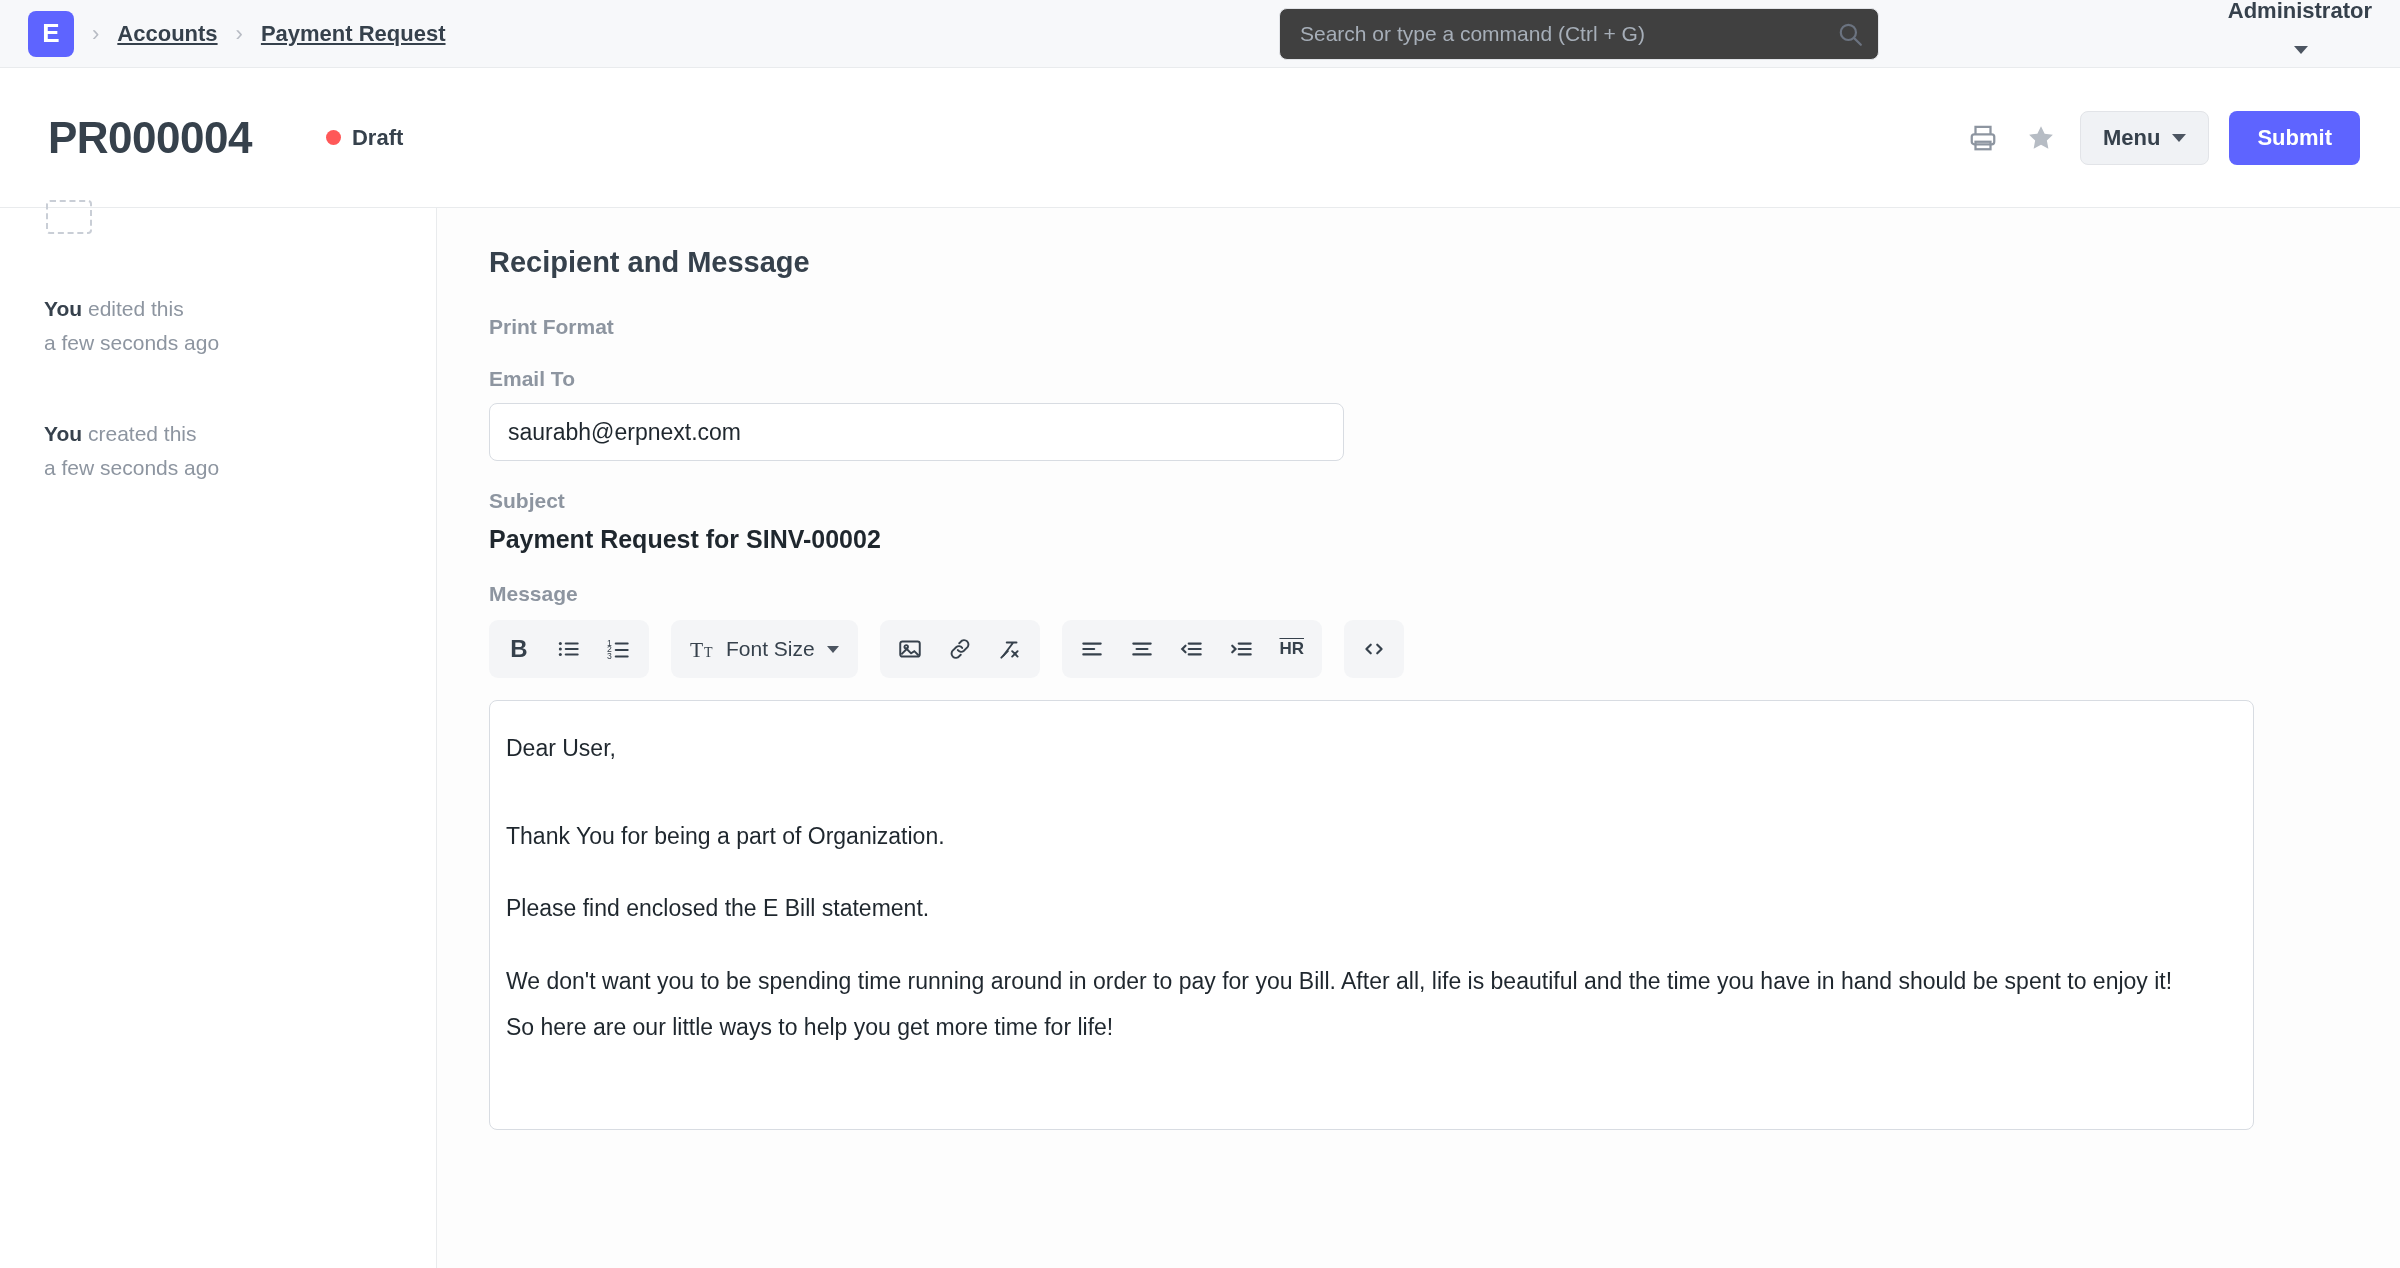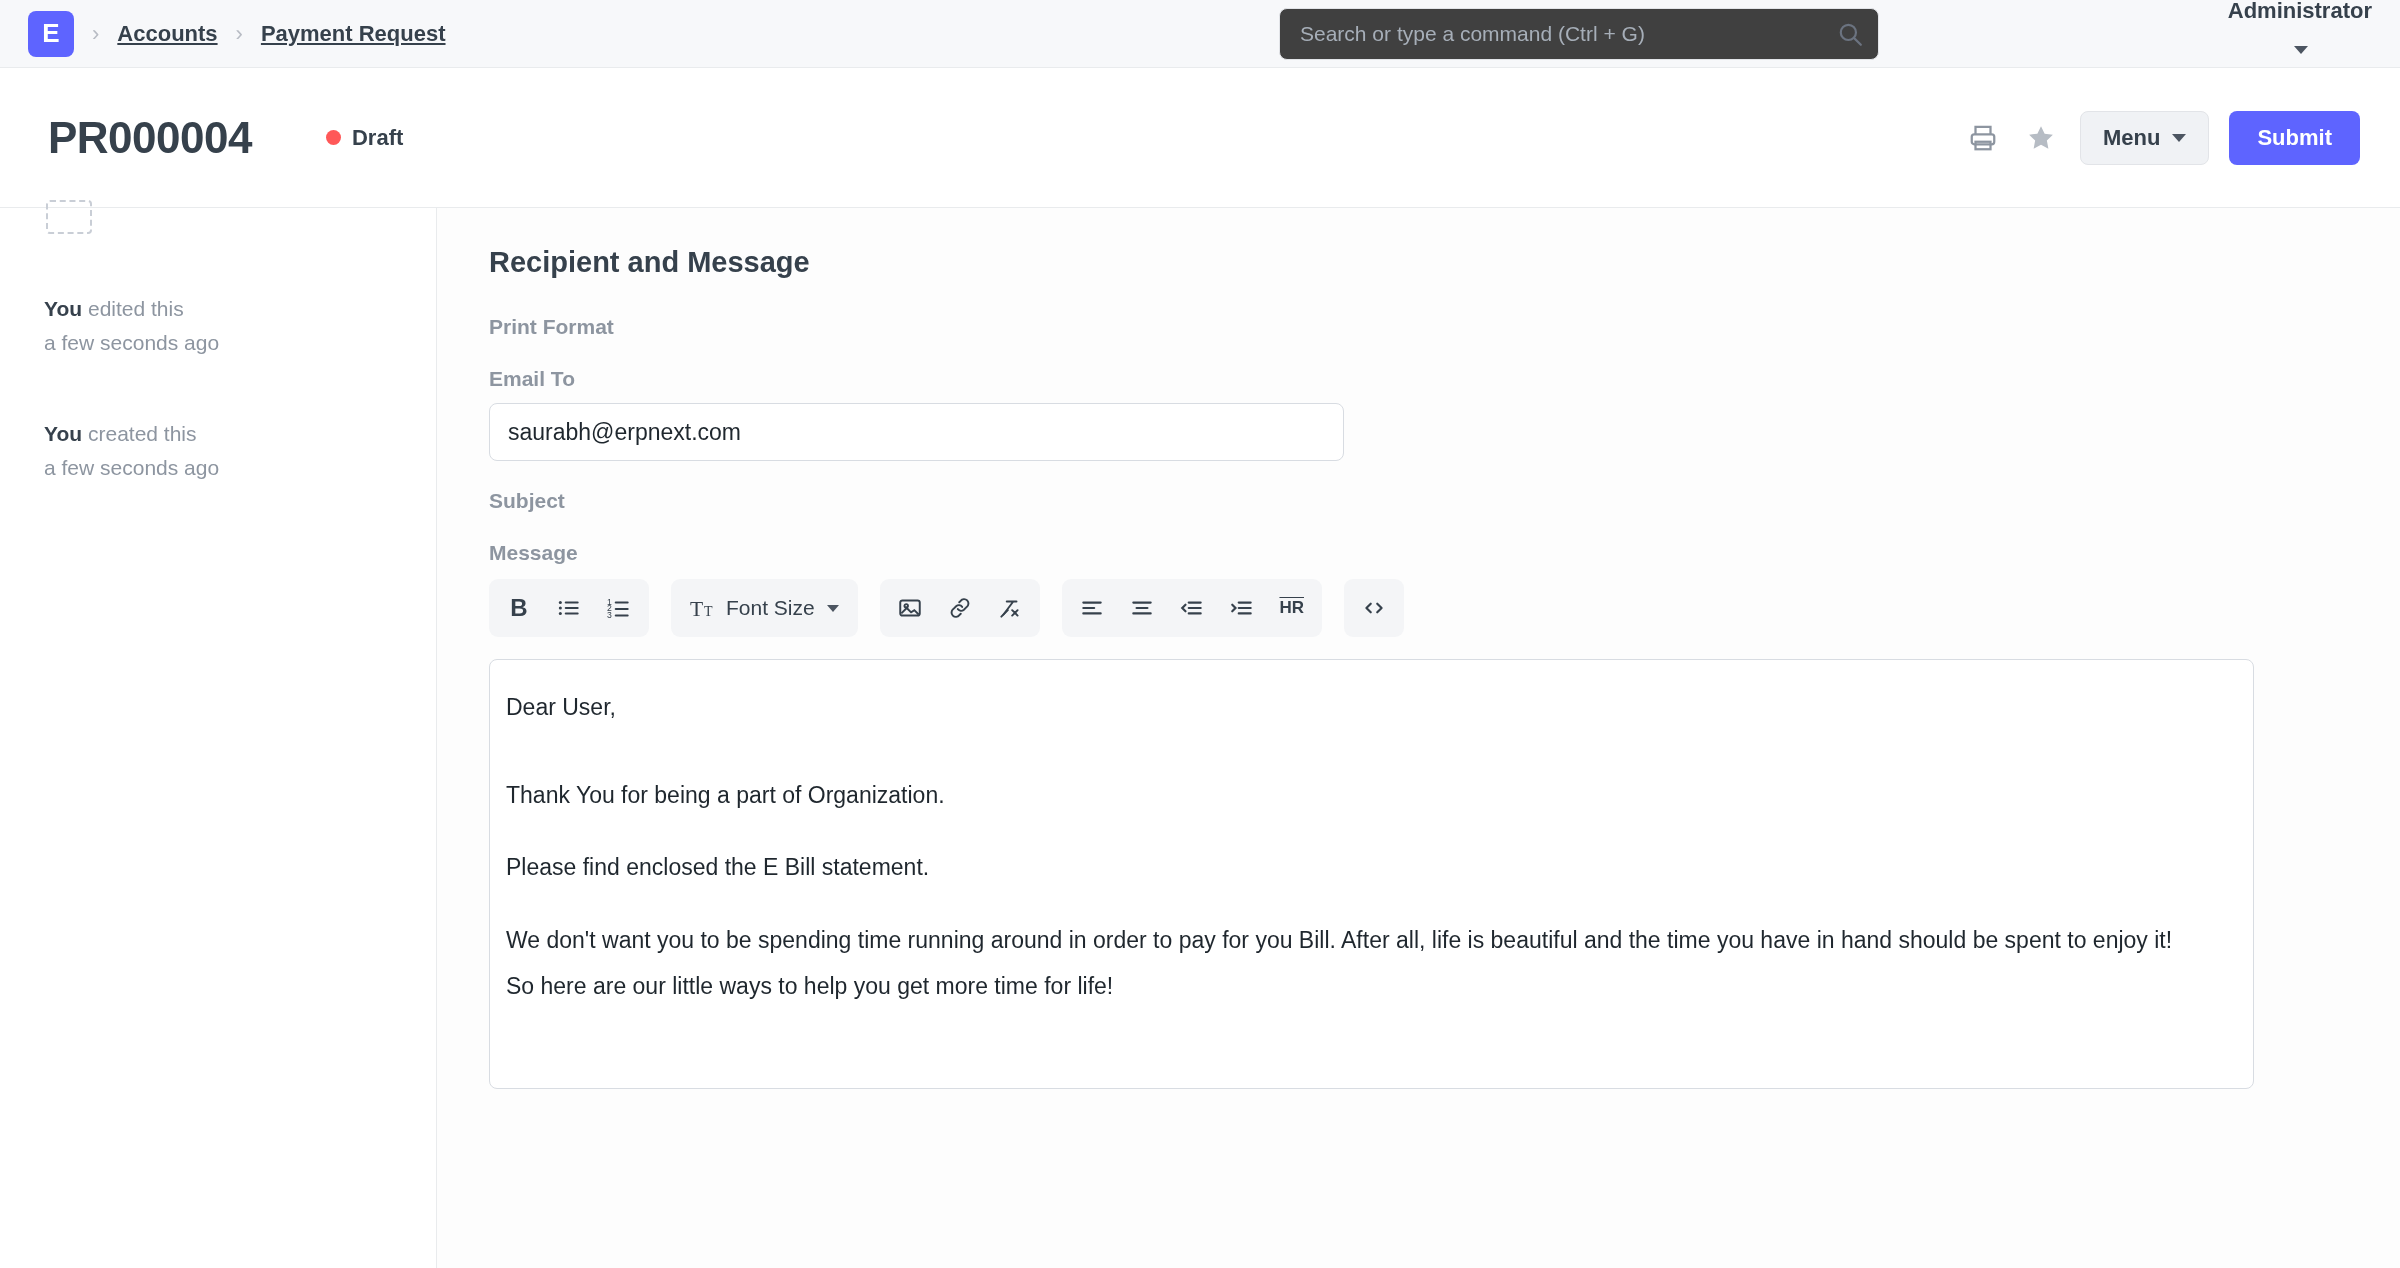--- a/index.html
+++ b/index.html
@@ -377,20 +377,21 @@
       <div class="field-label">Print Format</div>
     </div>
 
     <div class="field-block">
       <div class="field-label">Email To</div>
       <input class="text-input" type="text" value="saurabh@erpnext.com" style="">
     </div>
 
     <div class="field-block">
       <div class="field-label">Subject</div>
+      <div class="subject-value">Payment Request for SINV-00002</div>
     </div>
 
     <div class="field-label">Message</div>
 
     <div class="toolbar">
 
       <div class="tb-group">
         <button class="tb-btn">
           <b style="font-size:24px">B</b>
         </button>

